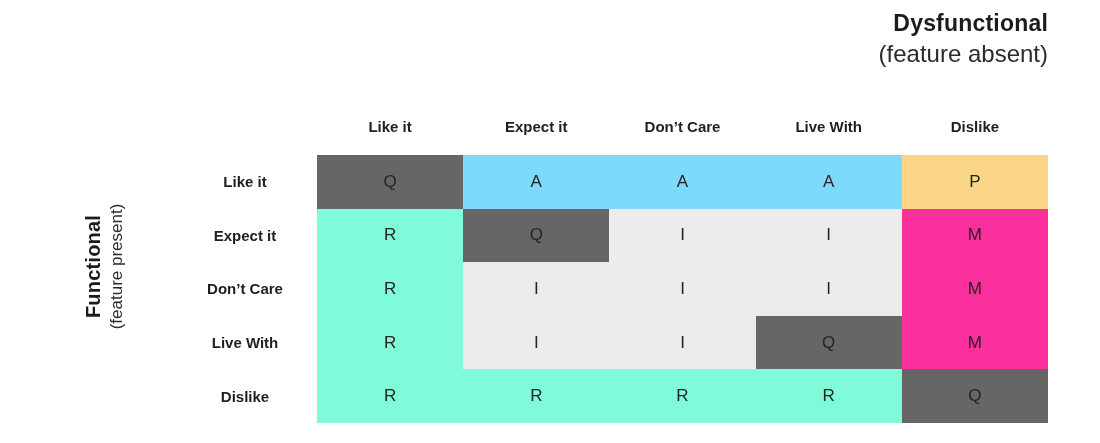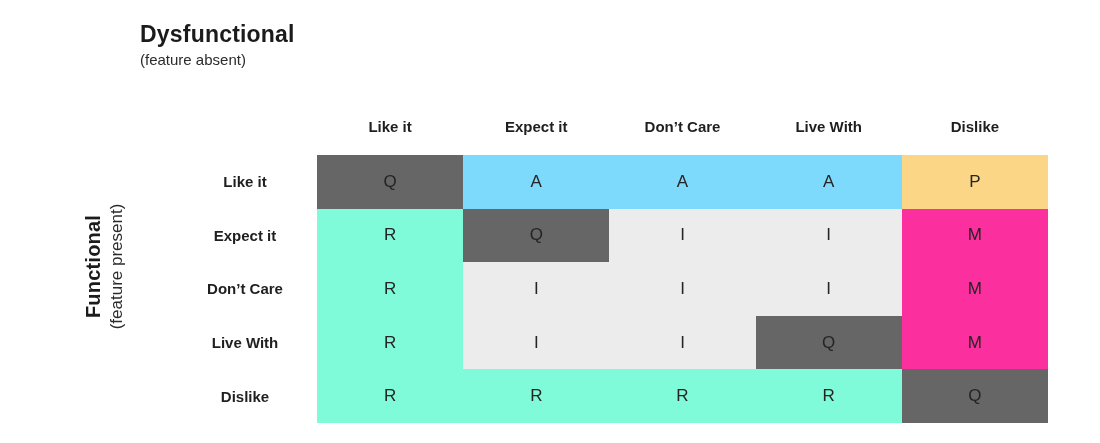--- a/index.html
+++ b/index.html
@@ -7,28 +7,28 @@
   body {
     font-family: "Liberation Sans", sans-serif;
     width: 1100px; height: 443px;
     position: relative; overflow: hidden;
     color: #242424;
   }
   .stage { position: absolute; inset: 0; }
 
   
   .title-block {
-    position: absolute; left: 140px; top: 21px; width: 908px;
-    text-align: left;
+    position: absolute; left: 140px; top: 10px; width: 908px;
+    text-align: right;
   }
   .title-block .title {
     font-size: 23px; font-weight: bold; color: #1b1b1b; letter-spacing: 0.2px;
   }
   .title-block .subtitle {
-    font-size: 15px; color: #2b2b2b; margin-top: 3px;
+    font-size: 24px; color: #2b2b2b; margin-top: 3px;
   }
 
   
   .vlabel {
     position: absolute; left: 62px; top: 110px; width: 86px; height: 313px;
     display: flex; align-items: center; justify-content: center;
   }
   .vlabel-inner {
     transform: rotate(-90deg);
     white-space: nowrap; text-align: center;

